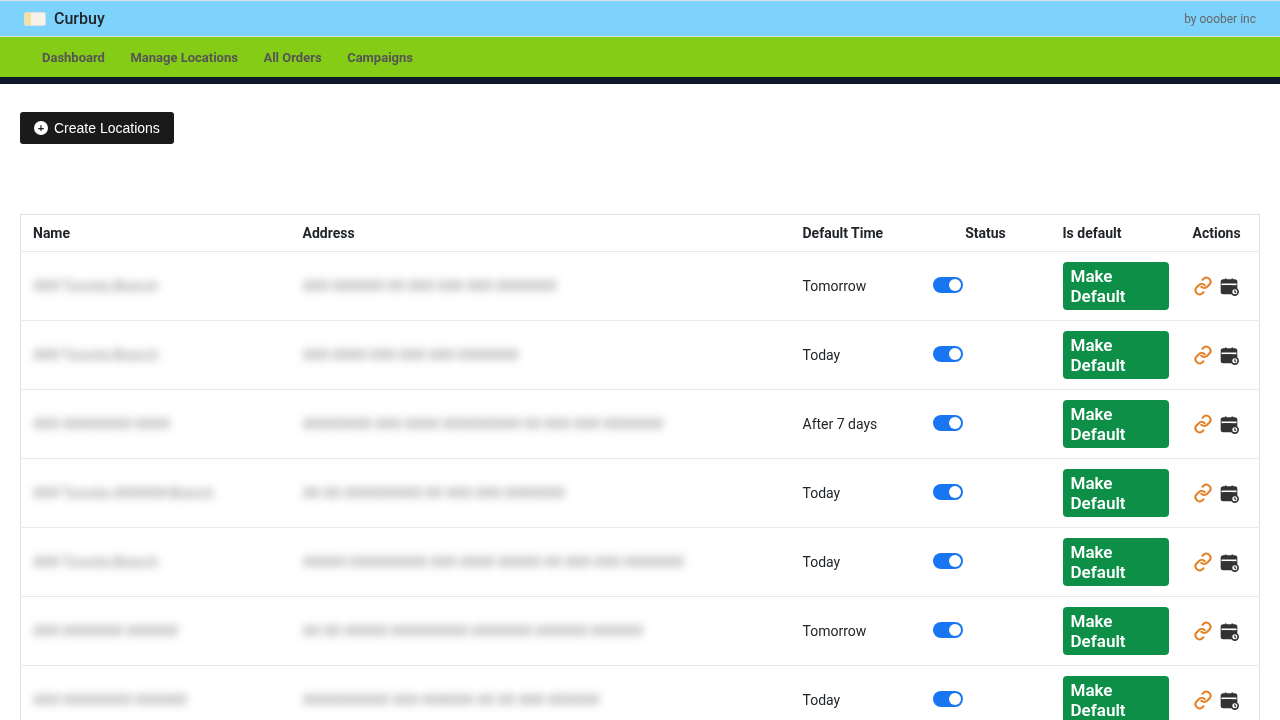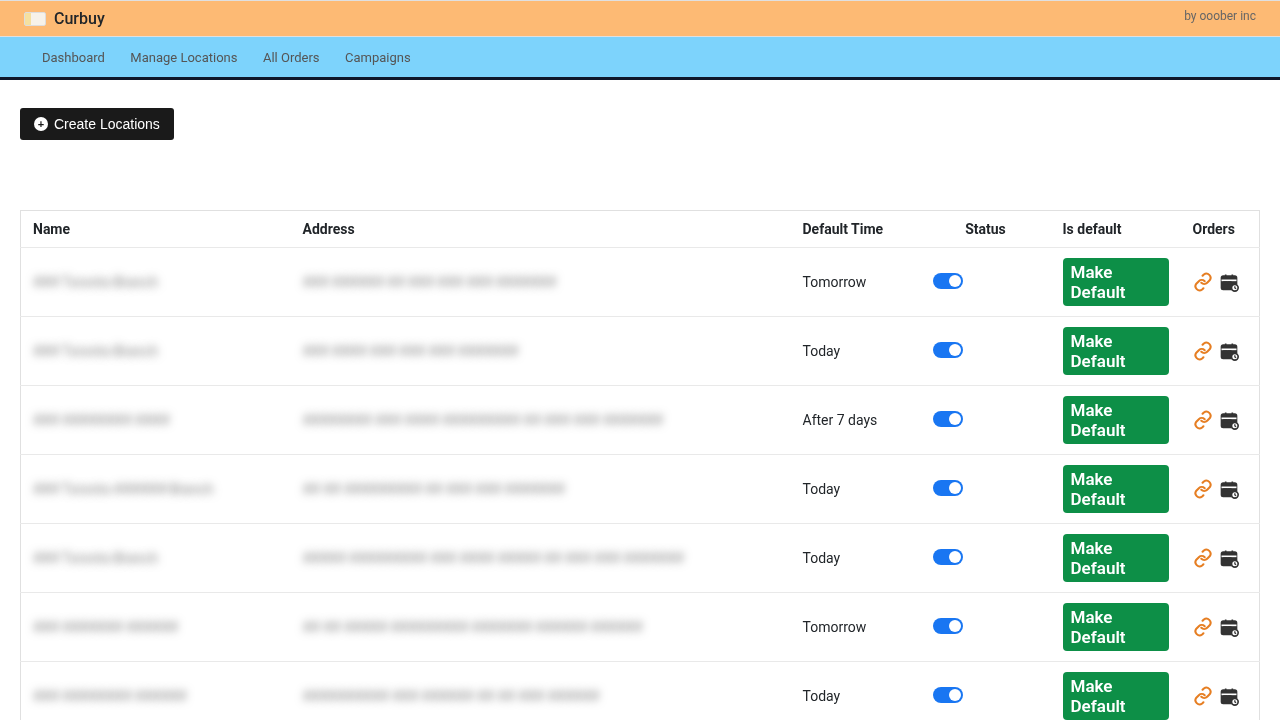--- a/index.html
+++ b/index.html
@@ -1,21 +1,21 @@
 <!DOCTYPE html>
 <html><head>
 <meta charset="utf-8">
 <style>
   * { box-sizing: border-box; margin: 0; padding: 0; }
   body { font-family: -apple-system, BlinkMacSystemFont, "Segoe UI", Roboto, Helvetica, Arial, sans-serif; font-size: 14px; color: #212529; background: #fff; }
-  .topbar { display: flex; align-items: flex-start; justify-content: space-between; padding: 8px 24px; background: #fdba74; border-bottom: 1px solid #e0e0e0; border-top: 1px solid #e0e0e0; }
+  .topbar { display: flex; align-items: center; justify-content: space-between; padding: 8px 24px; background: #7dd3fc; border-bottom: 1px solid #e0e0e0; border-top: 1px solid #e0e0e0; }
   .brand { display: flex; align-items: center; gap: 8px; font-size: 16px; font-weight: 500; }
   .brand-logo { width: 22px; height: 14px; background: linear-gradient(90deg,#f5e0a0 30%,#f7f2e9 30%); border: 1px solid #ddd; border-radius: 2px; }
   .by-line { font-size: 12px; color: #666; }
-  .navbar { padding: 12px 42px; background: #7dd3fc; border-bottom: 3px solid #0f172a; }
+  .navbar { padding: 12px 42px; background: #84cc16; border-bottom: 7px solid #0f172a; font-weight: bold; }
   .nav-item { display: inline-block; margin-right: 22px; font-size: 13px; color: #555; cursor: pointer; }
   .page { padding: 28px 20px 0 20px; }
   .page-head { display: flex; align-items: flex-start; justify-content: space-between; margin-bottom: 70px; }
   .page-title { font-size: 26px; font-weight: 700; }
   .page-title .accent { color: #0d8f47; }
   .page-sub { font-size: 14px; color: #333; margin-top: 6px; }
   .create-btn { background: #1a1a1a; color: #fff; border: none; padding: 8px 14px; font-size: 14px; font-weight: 500; border-radius: 3px; cursor: pointer; display: flex; align-items: center; gap: 6px; }
   .plus-circle { display:inline-flex; width:14px; height:14px; border-radius:50%; background:#fff; color:#1a1a1a; align-items:center; justify-content:center; font-size:11px; font-weight:700; }
   table { width: 100%; border-collapse: collapse; border: 1px solid #e0e0e0; }
   th, td { text-align: left; padding: 10px 12px; border-bottom: 1px solid #e9e9e9; font-size: 14px; }
@@ -59,21 +59,21 @@
   </div>
 
   <table>
     <thead>
       <tr>
         <th class="col-name">Name</th>
         <th class="col-addr">Address</th>
         <th class="col-pickup">Default Time</th>
         <th class="col-status">Status</th>
         <th class="col-default">Is default</th>
-        <th>Orders</th>
+        <th>Actions</th>
       </tr>
     </thead>
     <tbody id="tbody">
         <tr>
           <td class="blur">### Toronto-Branch</td>
           <td class="blur">### ###### ## ### ### ### #######</td>
           <td>Tomorrow</td>
           <td><span class="toggle"></span></td>
           <td><span class="badge">Make Default</span></td>
           <td>

